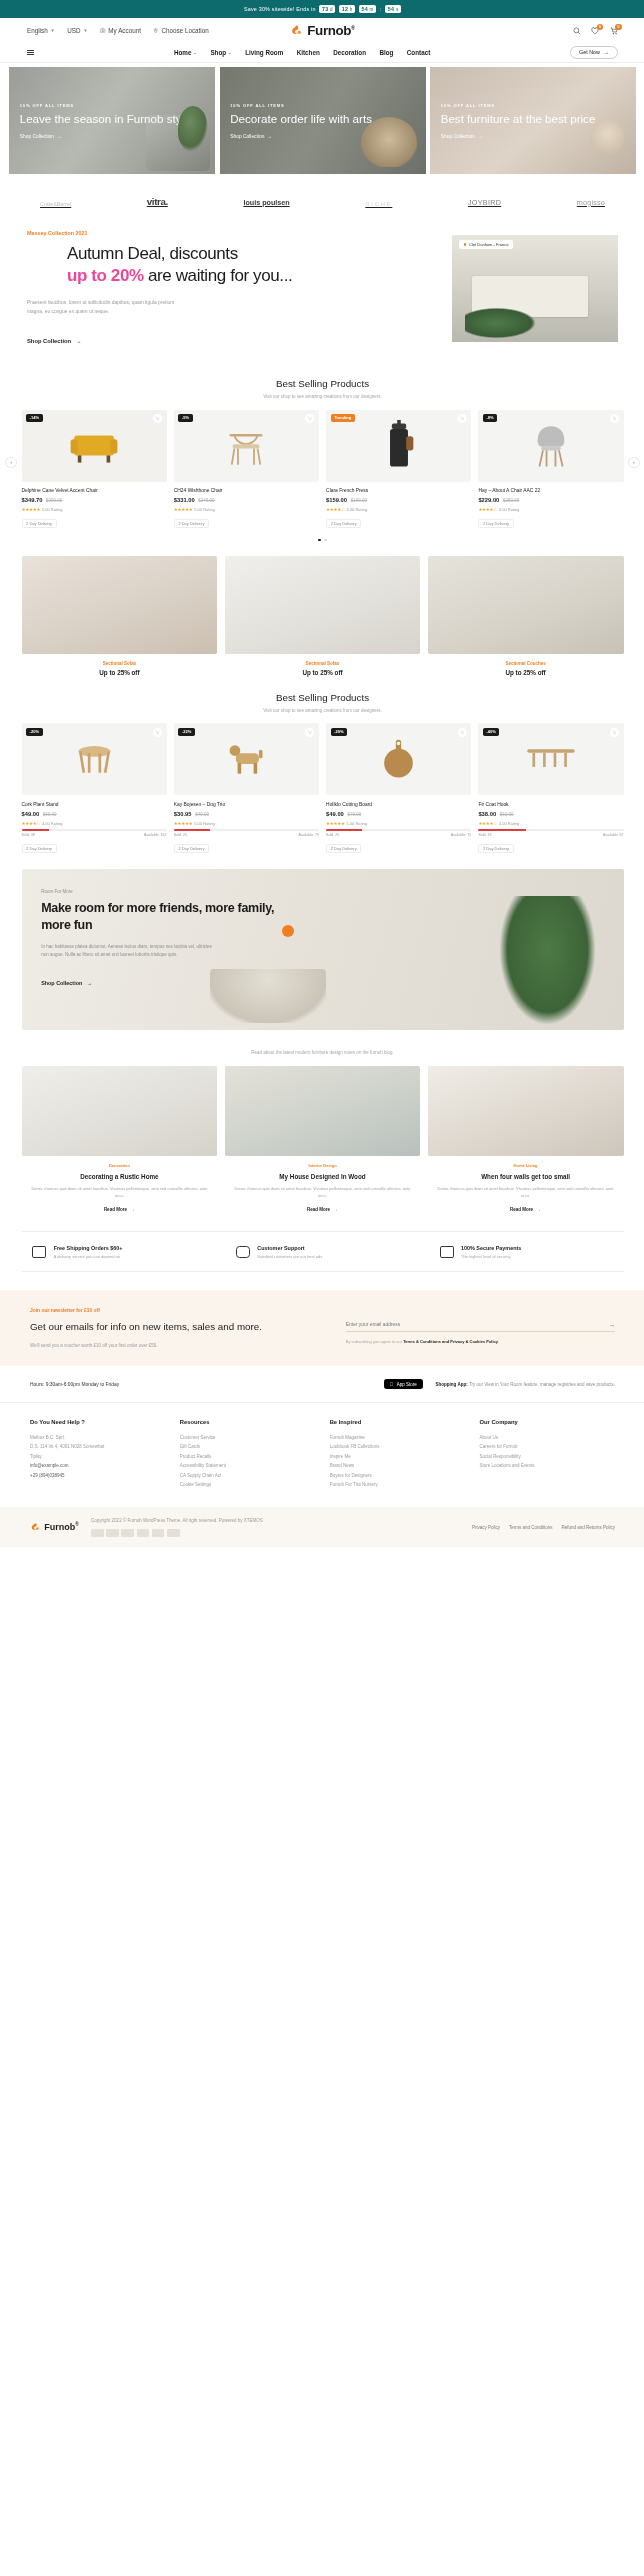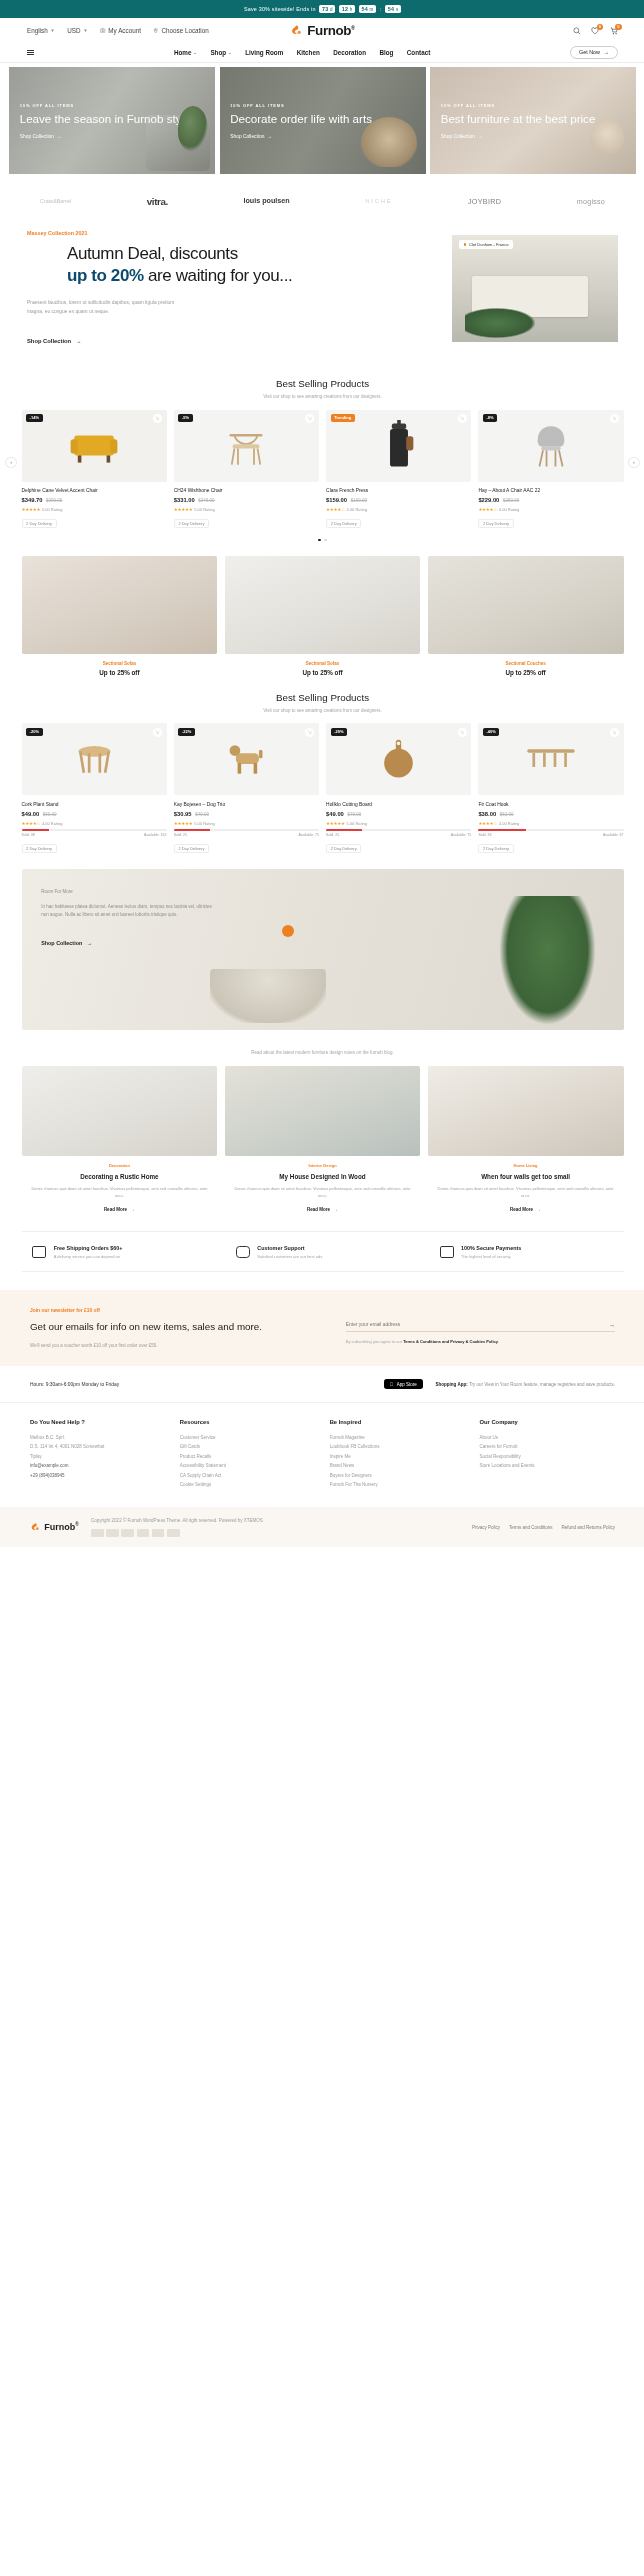--- a/index.html
+++ b/index.html
@@ -87,37 +87,37 @@
     background:radial-gradient(circle at 50% 38%, #e5d9c8 0%, #cfc0ab 70%, rgba(207,192,171,0) 75%);
     border-radius:50%; }
   .rattan {
     position:absolute; right:9px; bottom:7.2px; width:56px; height:50px;
     background:radial-gradient(circle at 50% 45%, #cdbb9b 0%, #9f8b6c 70%, rgba(159,139,108,0) 76%);
     border-radius:50% 50% 30% 30%;
   }
 
   
   .brands {
-    display:flex; align-items:center; justify-content:space-between;
-    padding:14.3px 40px; margin-top:7.2px;
+    display:flex; align-items:flex-end; justify-content:space-between;
+    padding:14.3px 40px; margin-top:7.2px;text-decoration:underline;
   }
   .brand { color:#b9b9b9; font-size:6.3px; }
   .brand.b1 { font-size:5.4px; color:#c2c2c2; }
   .brand.b2 { font-size:9.8px; font-weight:bold; color:#3c3c3c; letter-spacing:-0.4px; }
   .brand.b3 { font-size:7.2px; font-weight:bold; color:#3a3a3a; line-height:.95; }
   .brand.b4 { font-size:5.8px; letter-spacing:1.8px; color:#d2d2d2; }
   .brand.b5 { font-size:7.2px; color:#7d7d7d; letter-spacing:0.3px; }
   .brand.b6 { font-size:7.2px; color:#9b9b9b; letter-spacing:0.2px; }
 
   
   .deal { display:flex; align-items:center; gap:18px; padding:9px 27px 16px; }
   .deal-left { flex:1; }
   .deal-kicker { color:#ef8022; font-size:5.4px; font-weight:bold; margin-bottom:7.2px; }
   .deal h2 { font-size:17px; font-weight:400; line-height:1.3; color:#1b1b1b; letter-spacing:-0.4px;margin-left:40px; }
-  .deal h2 b { color:#0c4a6e; font-weight:bold; }
+  .deal h2 b { color:#ec4899; font-weight:bold; }
   .deal p { font-size:4.9px; color:#9a9a9a; line-height:1.85; margin:10.7px 0 14.3px; max-width:152px; }
   .deal .cta { font-size:5.8px; font-weight:bold; display:inline-flex; align-items:center; gap:4.5px; cursor:pointer; }
   .deal-right { width:166px; height:107px; position:relative; background:#fff; }
   .deal-img { position:absolute; inset:0; background:linear-gradient(180deg,#e8e5dd 0%,#cfcdc4 55%,#b9b8ae 100%); }
   .deal-tag {
     position:absolute; top:5.4px; left:7.2px; z-index:3;
     background:rgba(255,255,255,.92); border-radius:1.8px; padding:1.8px 4.5px;
     font-size:4px; color:#333; display:flex; align-items:center; gap:2.7px;
   }
   .deal-tag .dot { width:2.7px; height:2.7px; border-radius:50%; background:#ef8022; }
@@ -724,20 +724,21 @@
 
     </div>
   </div>
 
   <div class="room">
     <div class="room-table"></div>
     <div class="room-plant"></div>
     <div class="room-lamp"></div>
     <div class="room-txt">
       <div class="room-kick">Room For More</div>
+      <h2>Make room for more friends, more family, more fun</h2>
       <p>In hac habitasse platea dictumst. Aenean lectus diam, tempus nec lacinia vel, ultricies non augue. Nulla ac libero sit amet orci laoreet lobortis tristique quis.</p>
       <div class="cta">
         <span>Shop Collection</span>
           <span>→</span>
       </div>
     </div>
   </div>
 
   <div class="sec-head">
     <p>Read about the latest modern furniture design notes on the furnob blog.</p>

